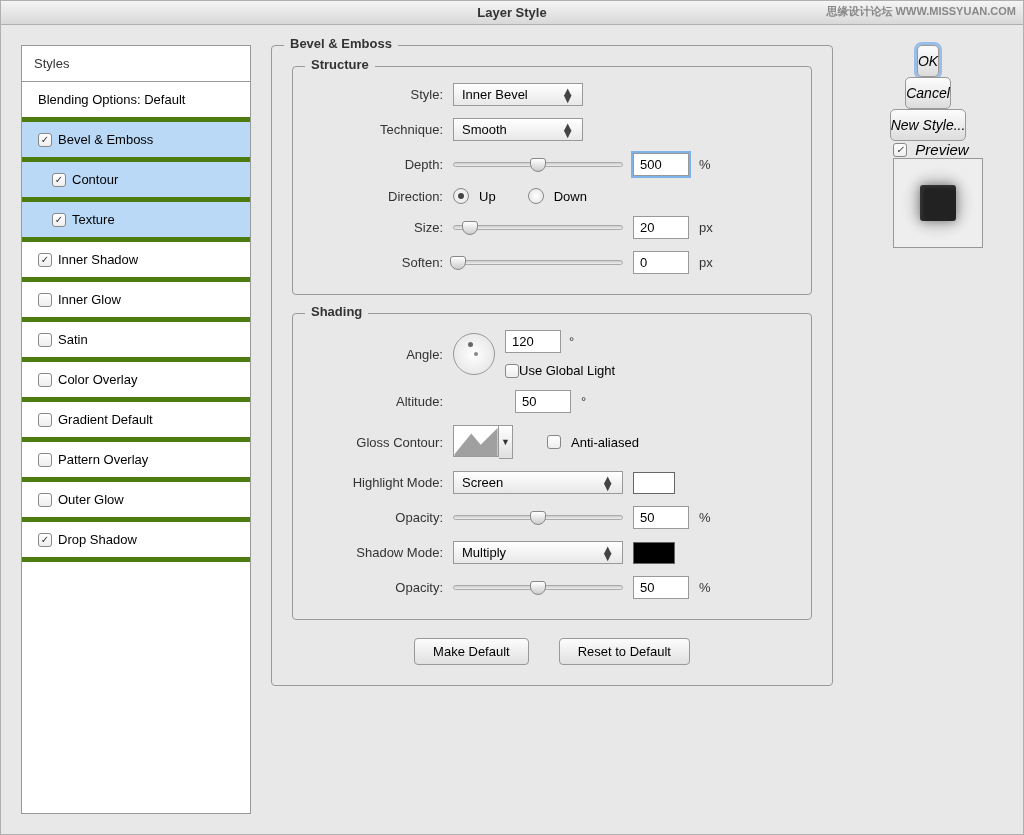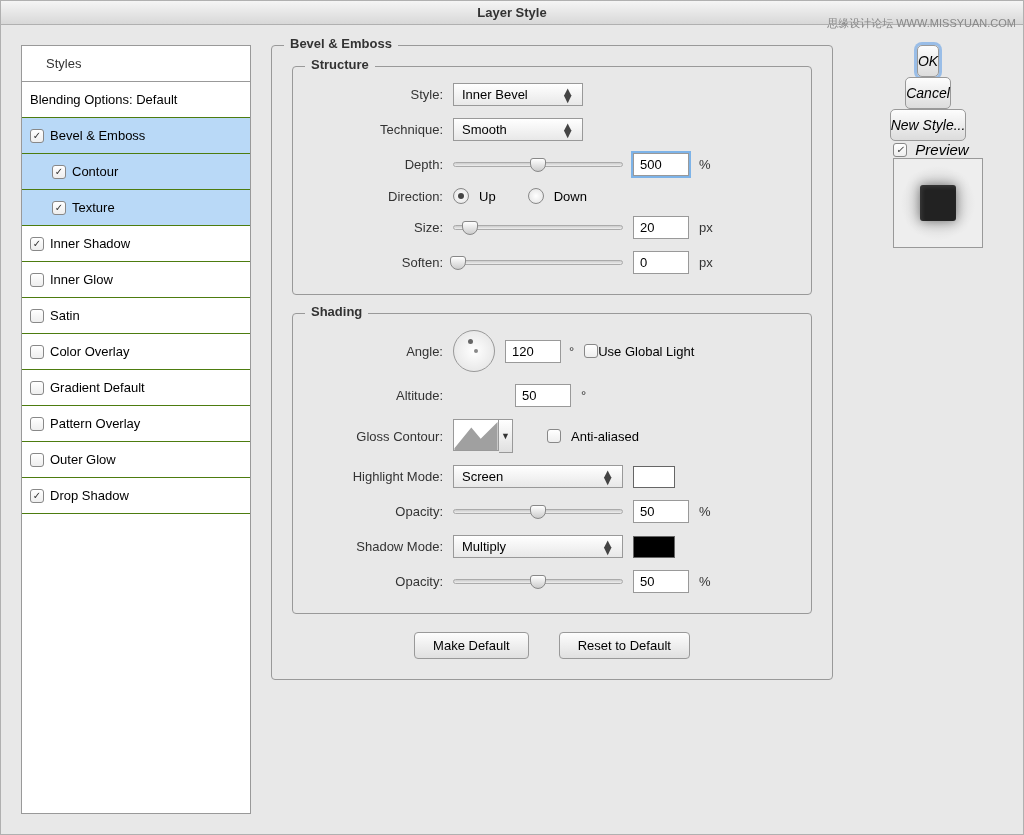--- a/index.html
+++ b/index.html
@@ -1,22 +1,22 @@
 <!DOCTYPE html>
 <html><head>
 <meta charset="utf-8">
 <style>
 * { box-sizing: border-box; margin: 0; padding: 0; font-family: "Lucida Grande", Arial, sans-serif; font-size: 13px; }
 body { background: #e8e8e8; width: 1024px; height: 835px; position: relative; }
 .window { background: #e8e8e8; width: 1024px; height: 835px; border: 1px solid #b0b0b0; }
 .titlebar { height: 24px; background: linear-gradient(#f5f5f5, #d8d8d8); border-bottom: 1px solid #b0b0b0; text-align: center; line-height: 24px; font-weight: bold; color: #333; }
 .content { display: flex; padding: 20px; gap: 20px; height: calc(100% - 24px); }
 .left-panel { width: 230px; border: 1px solid #999; background: #fff; }
-.left-header { padding: 10px 24px; border-bottom: 1px solid #999; color: #333; }
-.left-item { padding: 10px 8px; border-bottom: 1px solid #4d7c0f; display: flex; align-items: center; gap: 6px; cursor: pointer; }
+.left-header { padding: 10px 12px; border-bottom: 1px solid #999; color: #333; }
+.left-item { padding: 10px 16px; border-bottom: 5px solid #4d7c0f; display: flex; align-items: center; gap: 6px; cursor: pointer; }
 .left-item.selected { background: #b9d9f7; }
 .left-item.indent { padding-left: 30px; }
 .checkbox { width: 14px; height: 14px; border: 1px solid #888; border-radius: 3px; background: linear-gradient(#fff,#eee); display: inline-flex; align-items: center; justify-content: center; font-size: 10px; color: #333; }
 .checkbox.checked::before { content: "✓"; }
 .center-panel { flex: 1; }
 .fieldset { border: 1px solid #999; border-radius: 4px; padding: 16px 20px 20px; margin-bottom: 18px; position: relative; }
 .fieldset > .legend { position: absolute; top: -10px; left: 12px; background: #e8e8e8; padding: 0 6px; font-weight: bold; color: #333; }
 .row { display: flex; align-items: center; margin-bottom: 12px; gap: 10px; }
 .row-label { width: 130px; text-align: right; color: #333; }
 .select { background: linear-gradient(#fff,#e8e8e8); border: 1px solid #999; border-radius: 0; padding: 3px 8px; min-width: 130px; display: flex; justify-content: space-between; align-items: center; cursor: pointer; }
@@ -36,21 +36,21 @@
 .contour-swatch svg { width: 100%; height: 100%; }
 .contour-arrow { width: 14px; border: 1px solid #999; border-left: none; background: linear-gradient(#fff,#e0e0e0); display: flex; align-items: center; justify-content: center; font-size: 9px; color: #333; height: 34px; }
 .color-swatch { width: 42px; height: 22px; border: 1px solid #666; }
 .button { background: linear-gradient(#fdfdfd,#e0e0e0); border: 1px solid #999; border-radius: 4px; padding: 5px 18px; cursor: pointer; text-align: center; }
 .right-panel { width: 150px; display: flex; flex-direction: column; align-items: center; font-style: italic; }
 .big-button { background: linear-gradient(#fdfdfd,#dcdcdc); border: 1px solid #999; border-radius: 5px; padding: 7px 0; text-align: center; cursor: pointer; font-size: 14px; }
 .big-button.default { box-shadow: 0 0 0 3px rgba(100,160,230,0.6); }
 .preview-row { display: flex; align-items: center; gap: 8px; padding-left: 6px; }
 .preview-box { width: 90px; height: 90px; border: 1px solid #999; background: radial-gradient(circle at 50% 50%, #eee 0%, #ddd 30%, #eee 60%); margin-left: 20px; position: relative; display: flex; align-items: center; justify-content: center; }
 .preview-inner { width: 36px; height: 36px; background: #222; border-radius: 3px; box-shadow: 0 0 12px rgba(0,0,0,0.5), inset 2px 2px 4px rgba(255,255,255,0.1); }
-.watermark-tr { position: absolute; top: 16px; right: 8px; font-size: 11px; color: #888; }
+.watermark-tr { position: absolute; top: 4px; right: 8px; font-size: 11px; color: #888; font-weight: bold; }
 .bottom-btns { display: flex; gap: 30px; justify-content: center; margin-top: 10px; }
 </style>
 </head>
 <body>
 
 <div class="window">
   <div class="titlebar">Layer Style</div>
   <div class="watermark-tr">思缘设计论坛  WWW.MISSYUAN.COM</div>
   <div class="content">
 
@@ -176,21 +176,21 @@
 
         <div class="fieldset">
           <div class="legend">Shading</div>
 
           <div class="row">
             <div class="row-label">Angle:</div>
             <div class="angle-dial">
                 <div class="dot1"></div>
                 <div class="dot2"></div>
               </div>
-            <div style="display:flex;flex-direction:row;gap:10px;">
+            <div style="display:flex;flex-direction:column;gap:10px;">
               <div style="display:flex;align-items:center;gap:8px;">
                 <div class="num-input">120</div>
                 <span class="unit">°</span>
               </div>
               <div style="display:flex;align-items:center;">
                 <span class="checkbox"></span>
                 <span>Use Global Light</span>
               </div>
             </div>
           </div>

